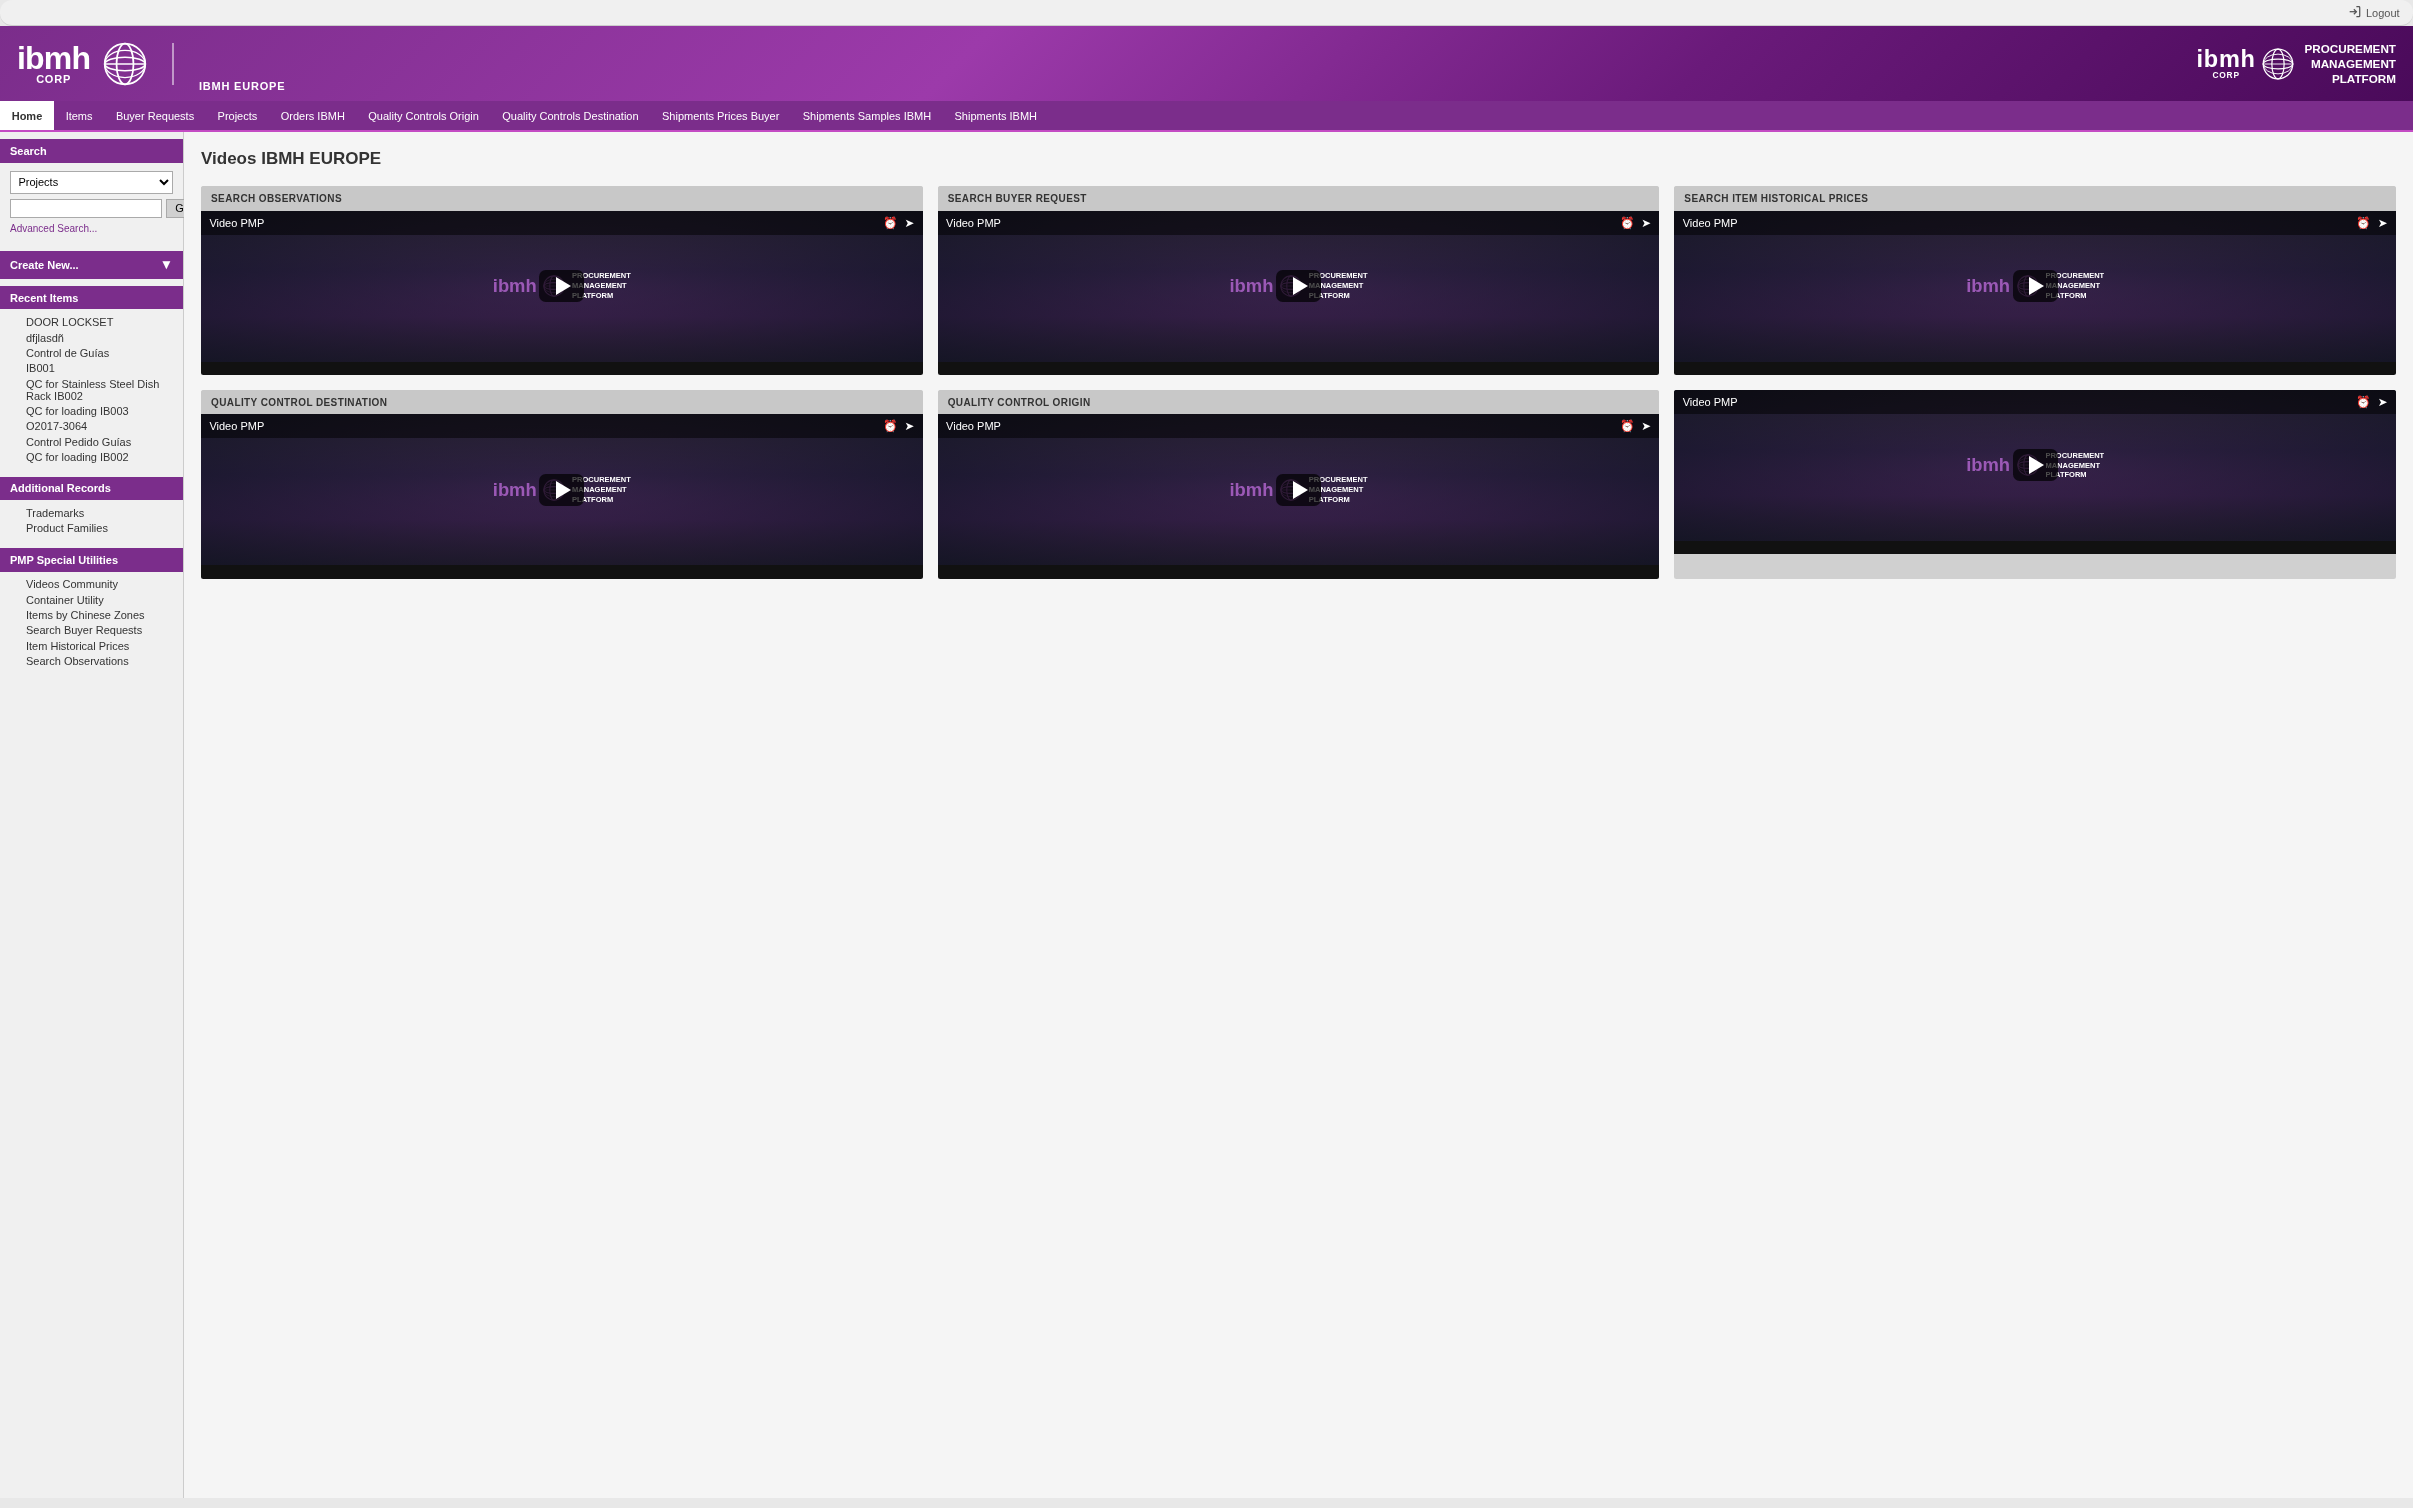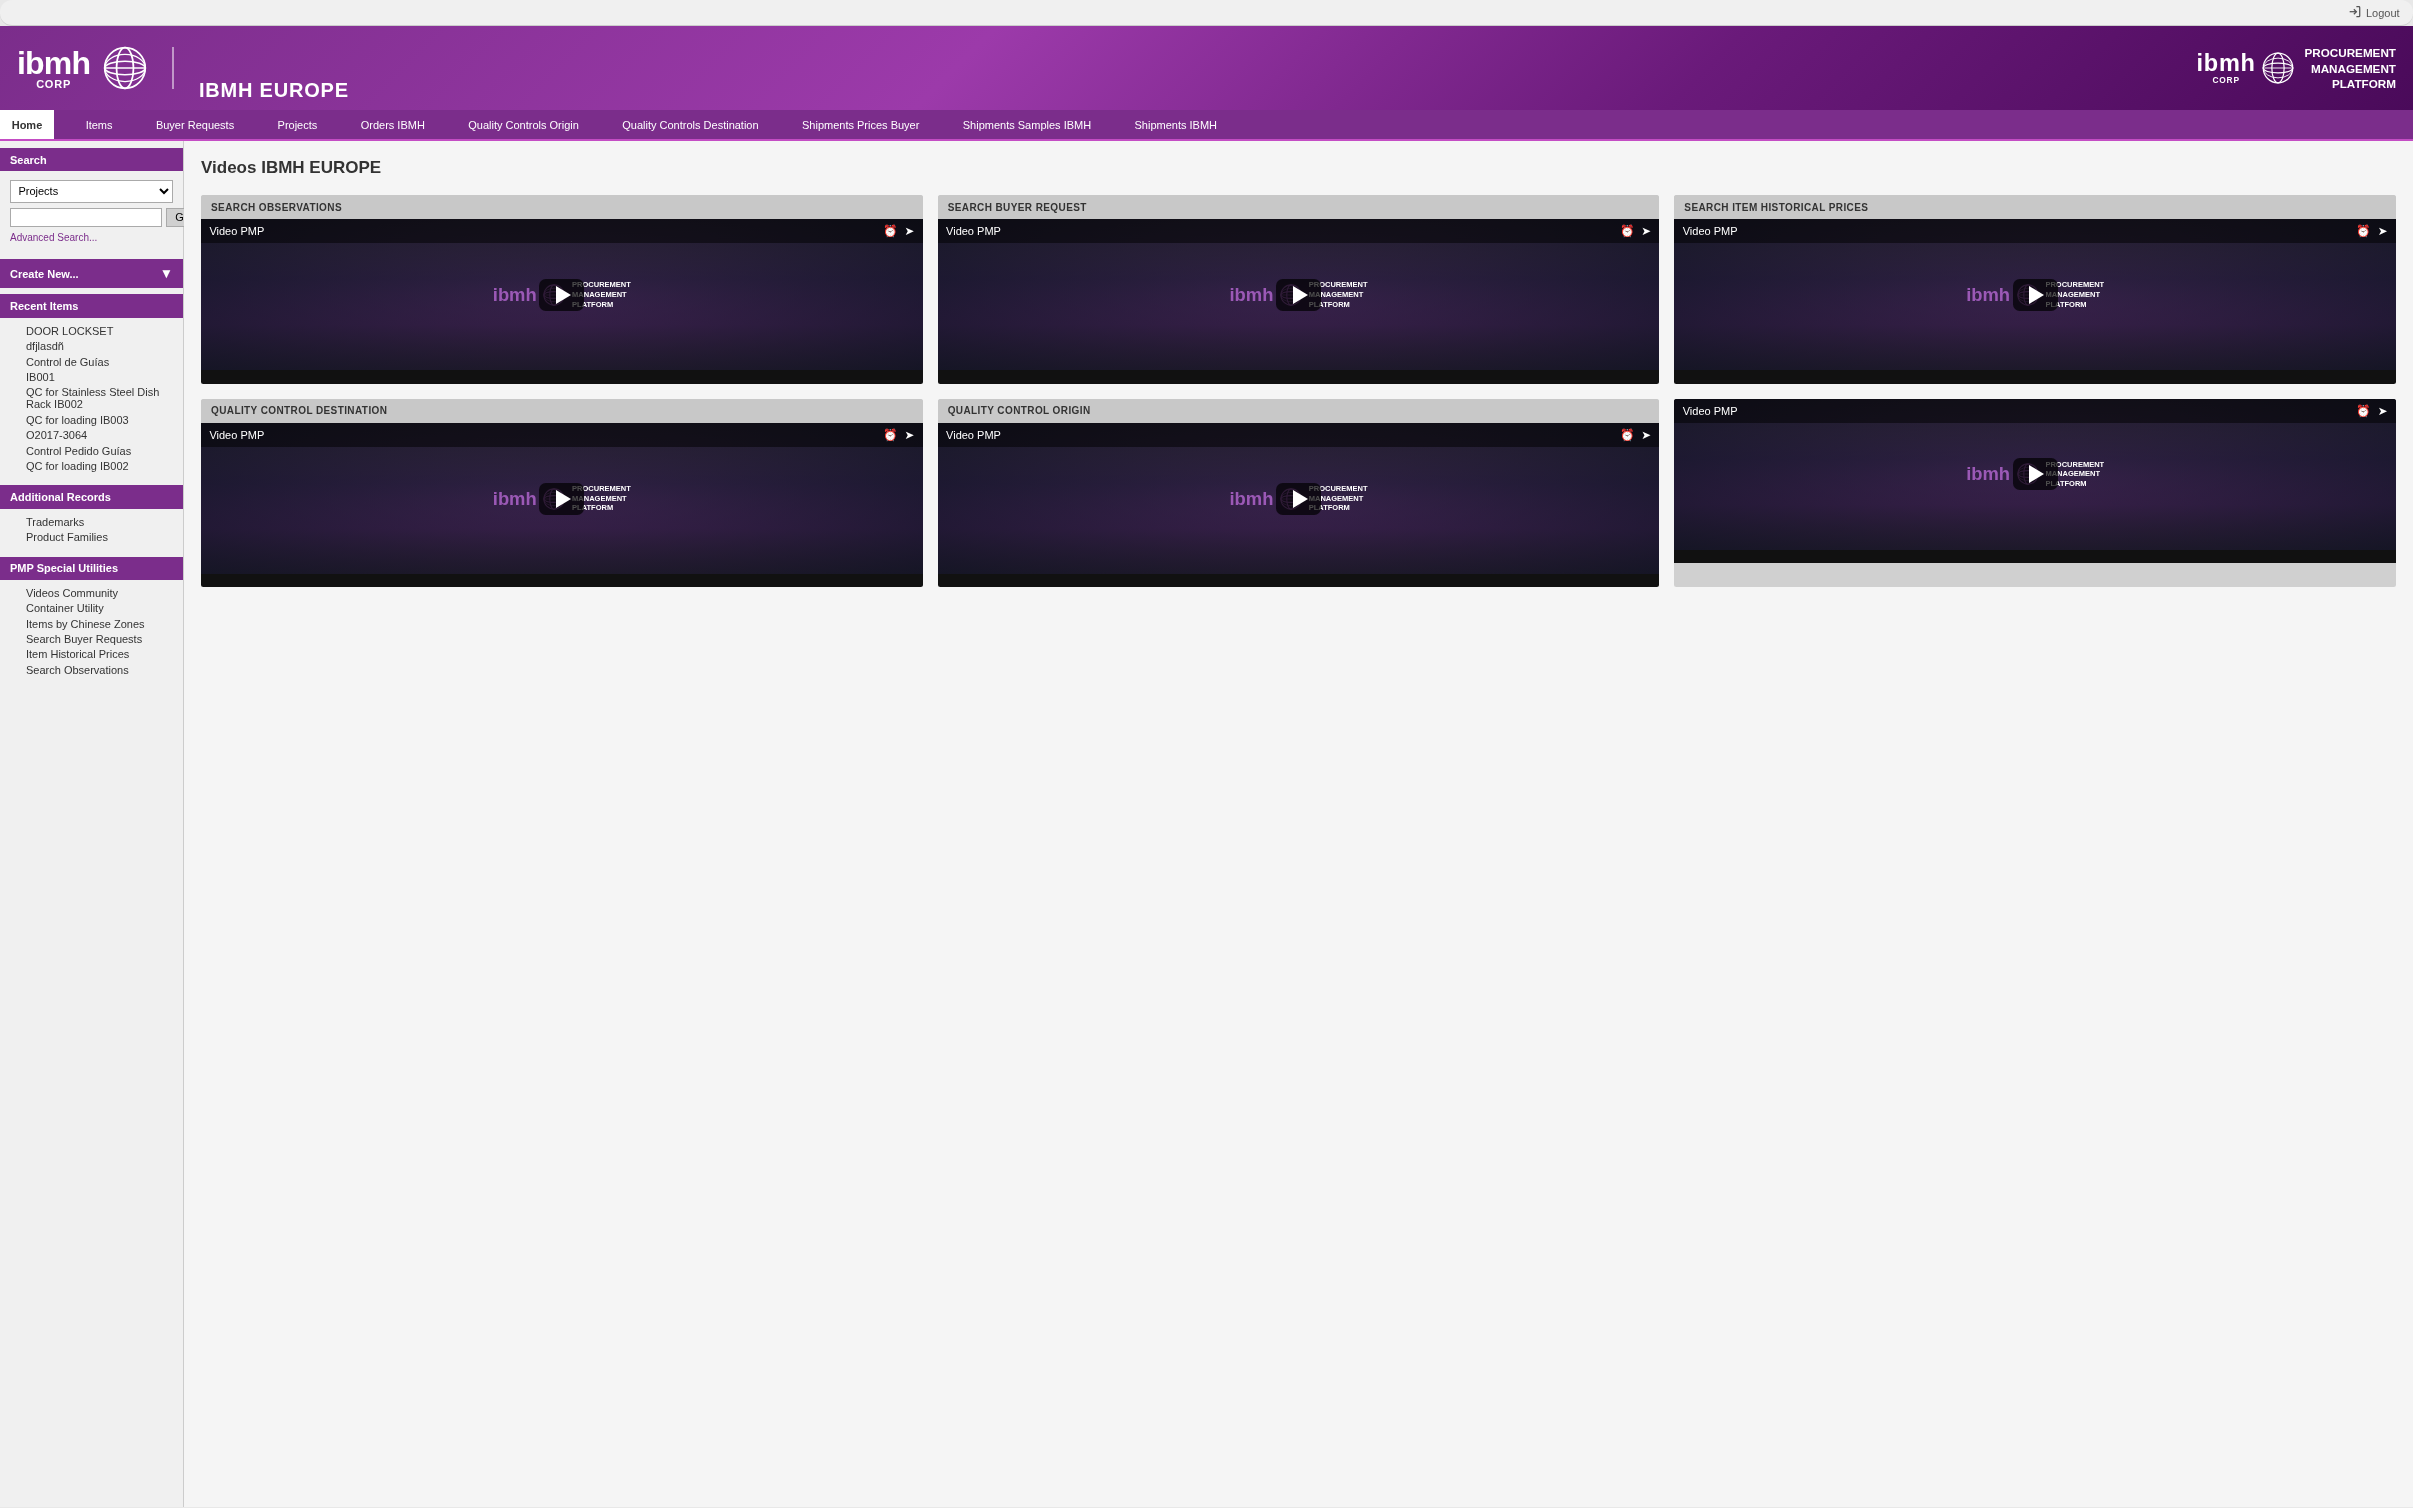--- a/index.html
+++ b/index.html
@@ -48,21 +48,21 @@
       height: 44px;
     }
     .logo-divider {
       width: 1.7px;
       height: 42px;
       background: rgba(255,255,255,0.5);
       margin: 0 12.6px;
     }
     .header-title {
       color: white;
-      font-size: 20px;
+      font-size: 11px;
       font-weight: bold;
       letter-spacing: 0.8px;
       margin-top: 44px;
     }
     #header-right {
       display: flex;
       align-items: center;
       gap: 10px;
     }
     .header-right-logo {
@@ -78,21 +78,20 @@
       text-align: right;
     }
 
     
     #nav {
       background: #7b2d8b;
       display: flex;
       align-items: stretch;
       padding: 0;
       border-bottom: 2.5px solid #c44cc4;
-      gap: 20px;
     }
     #nav a {
       color: white;
       text-decoration: none;
       padding: 8.4px 11.7px;
       font-size: 11px;
       white-space: nowrap;
       display: block;
     }
     #nav a.active { background: white; color: #333; font-weight: bold; }

